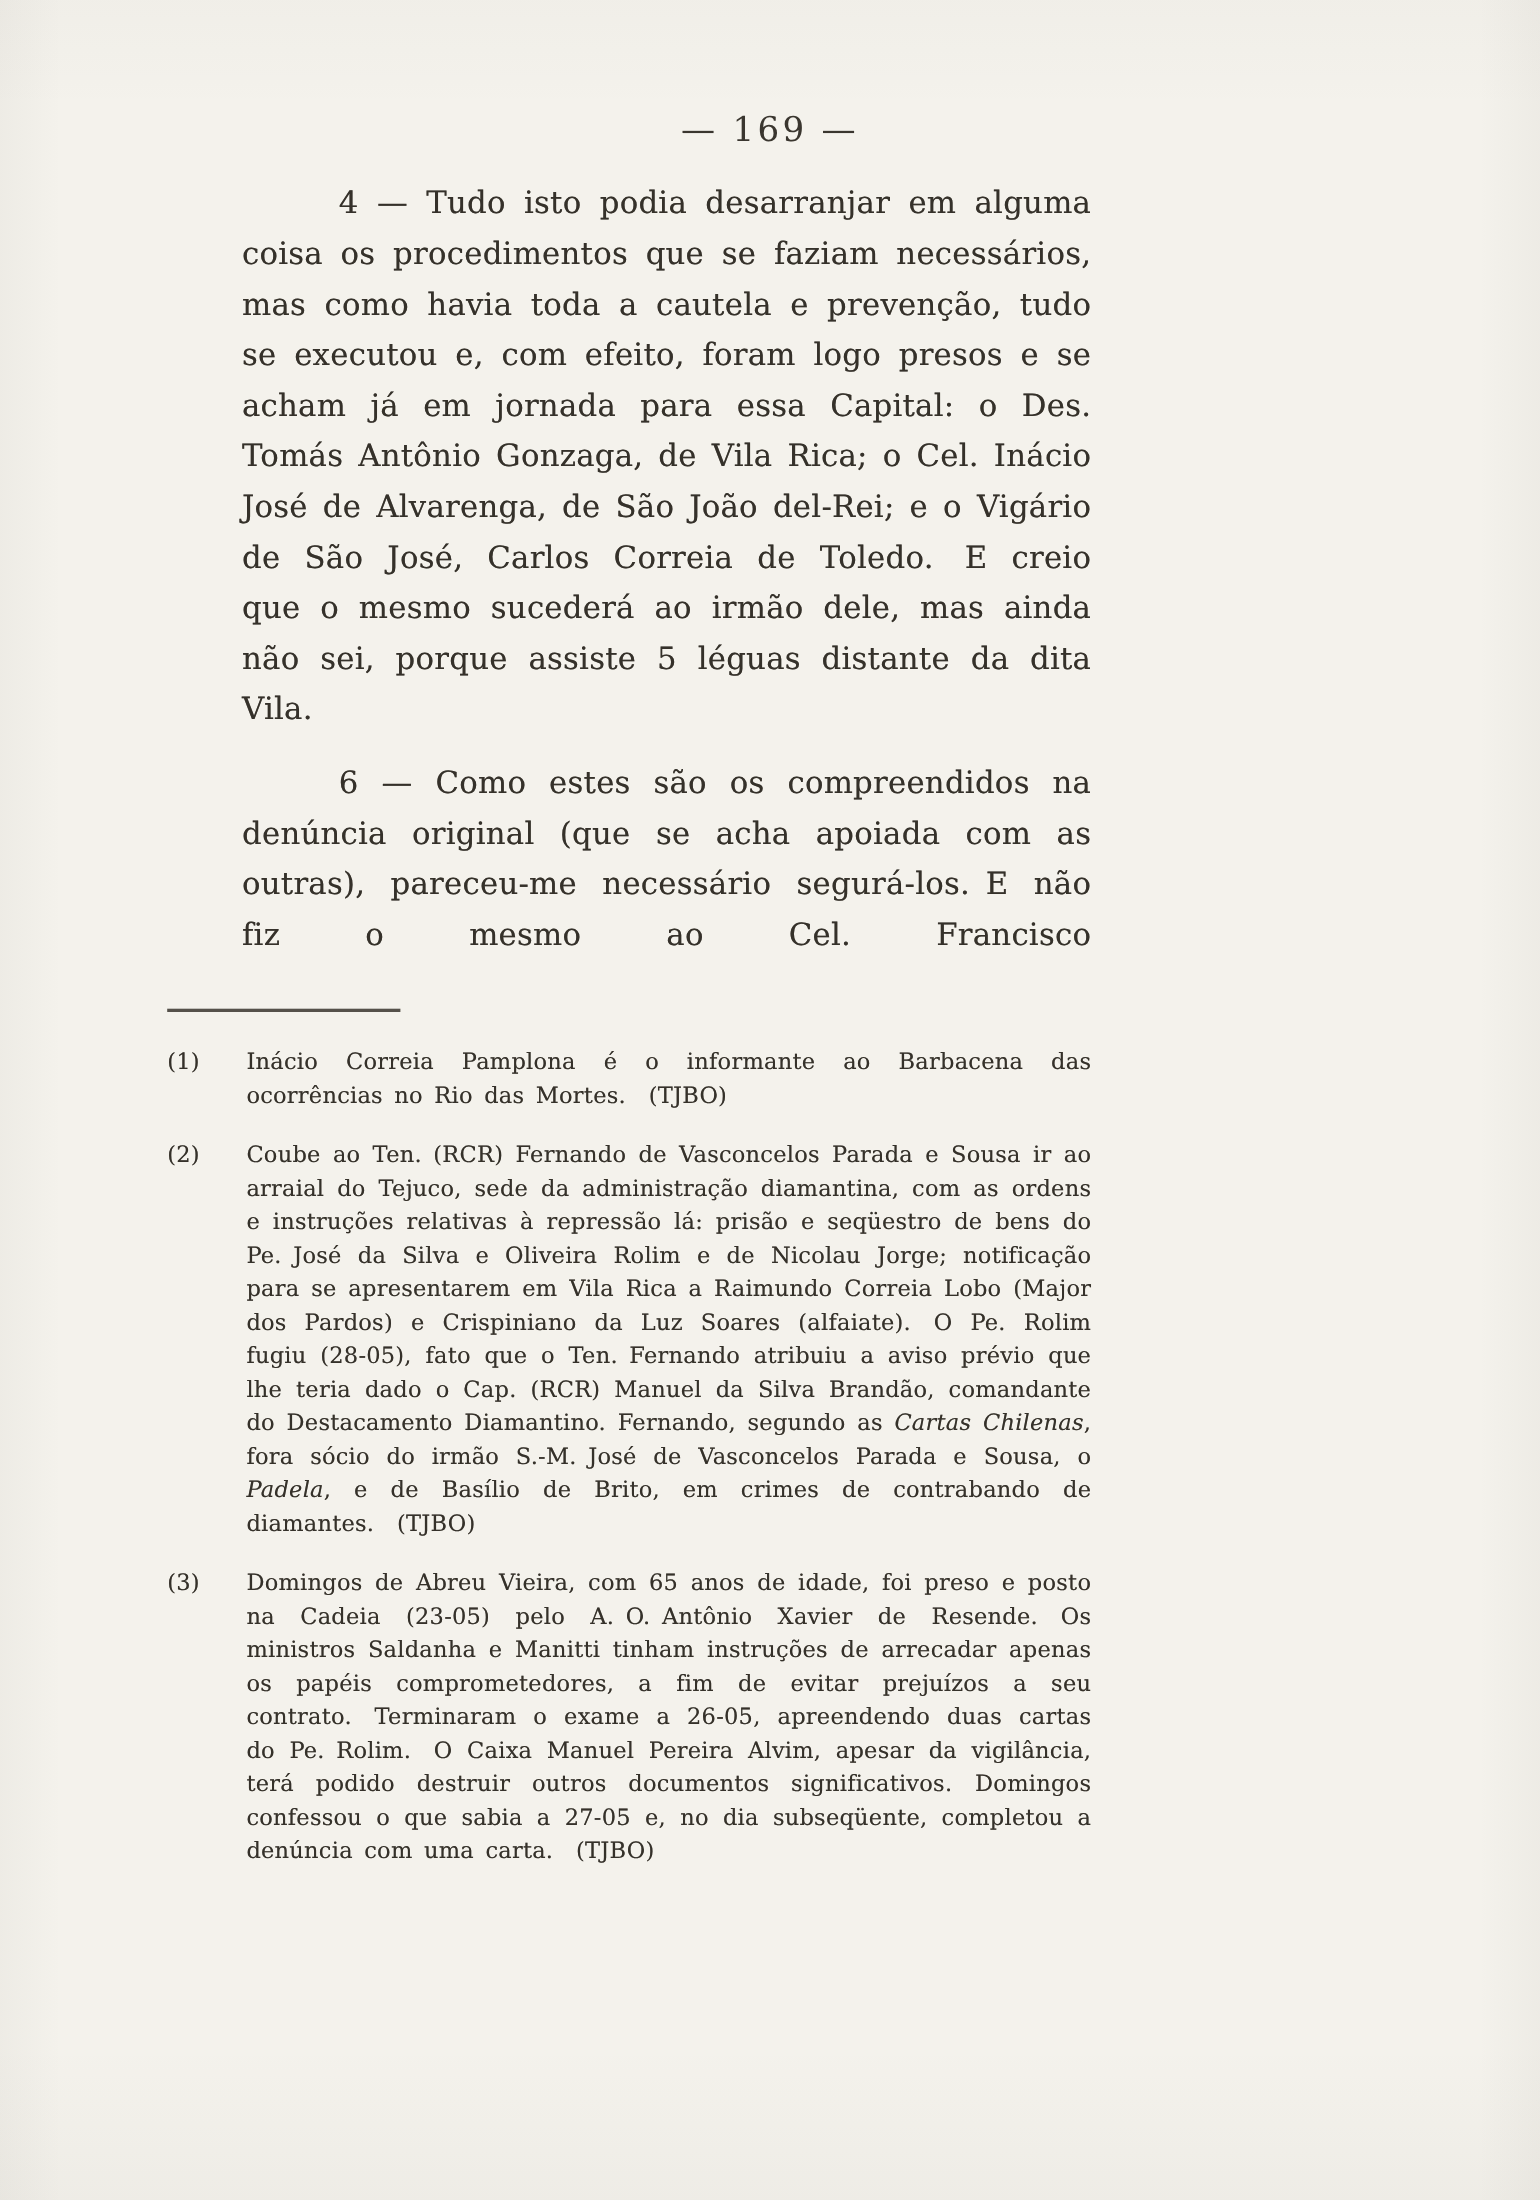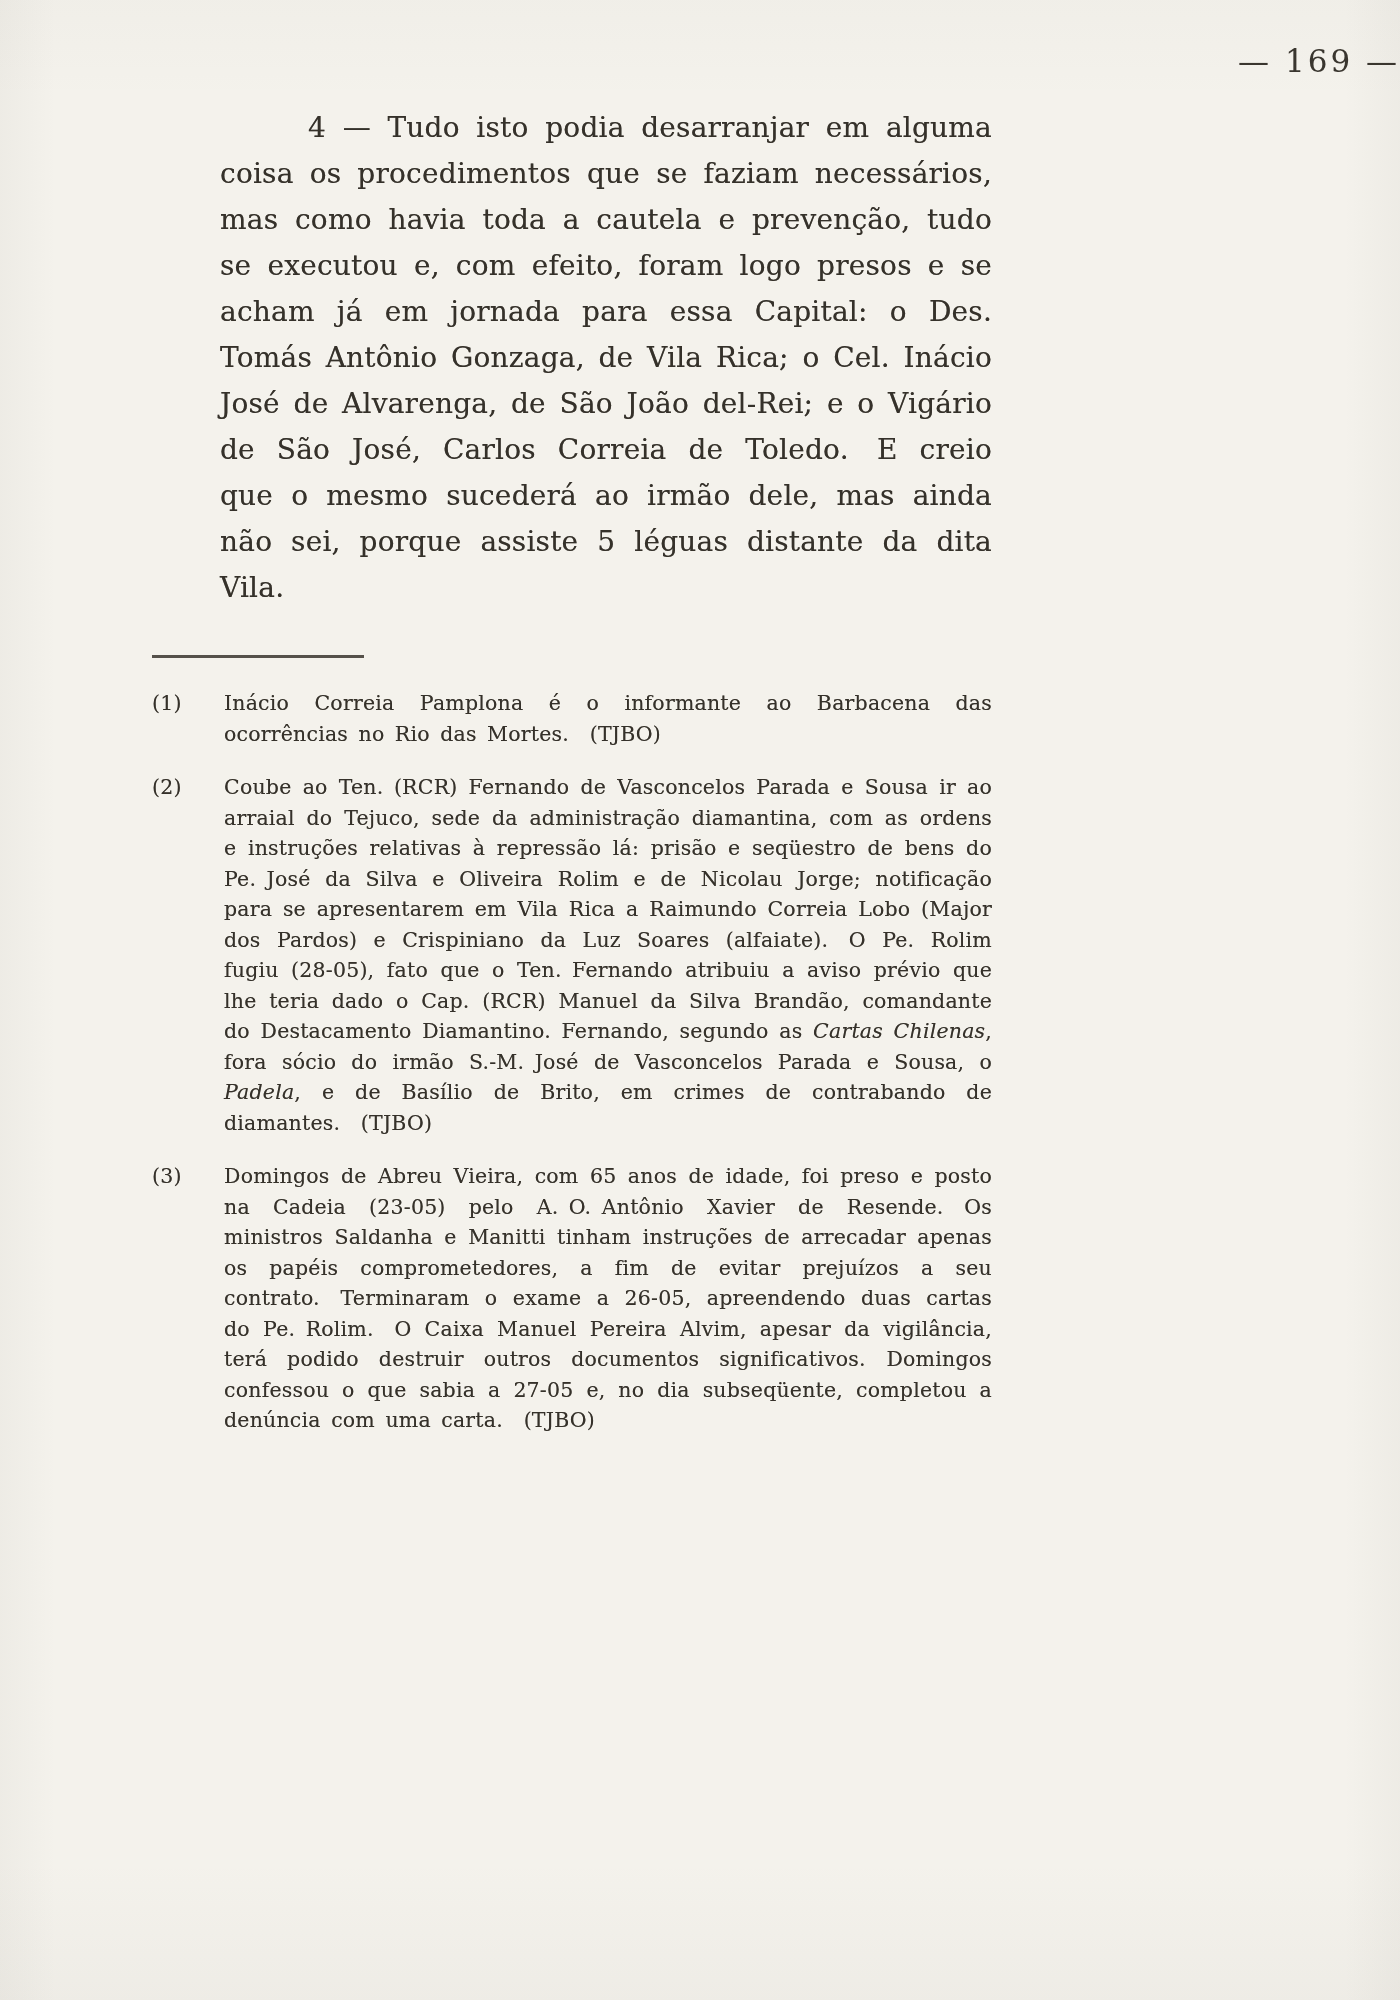--- a/index.html
+++ b/index.html
@@ -15,22 +15,22 @@
     box-sizing: border-box;
     background:
       linear-gradient(90deg, rgba(60,55,45,0.035) 0%, rgba(0,0,0,0) 4%, rgba(0,0,0,0) 96%, rgba(60,55,45,0.035) 100%),
       linear-gradient(180deg, rgba(60,55,45,0.02) 0%, rgba(0,0,0,0) 5%, rgba(0,0,0,0) 93%, rgba(60,55,45,0.03) 100%),
       #f4f2ec;
     font-family: "DejaVu Serif", "Liberation Serif", serif;
     color: #35312a;
     overflow: hidden;
   }
   .page-number {
-    padding-top: 43px;
-    text-align: right;
+    padding-top: 100px;
+    text-align: center;
     font-size: 31px;
     letter-spacing: 3px;
     color: #3a362f;
   }
   .content {
     width: 820px;
     margin-left: 172px;
     margin-top: 26px;
   }
   .body-para {
@@ -72,20 +72,21 @@
   .fn-text .italic { font-style: italic; }
 </style>
 </head>
 <body>
 
 <div class="page">
   <div class="page-number">— 169 —</div>
 
   <div class="content">
     <p class="body-para indent">4 — Tudo isto podia desarranjar em alguma coisa os procedimentos que se faziam necessários, mas como havia toda a cautela e prevenção, tudo se executou e, com efeito, foram logo presos e se acham já em jornada para essa Capital: o Des. Tomás Antônio Gonzaga, de Vila Rica; o Cel. Inácio José de Alvarenga, de São João del-Rei; e o Vigário de São José, Carlos Correia de Toledo. E creio que o mesmo sucederá ao irmão dele, mas ainda não sei, porque assiste 5 léguas distante da dita Vila.</p>
+    <p class="body-para indent fill-last">6 — Como estes são os compreendidos na denúncia original (que se acha apoiada com as outras), pareceu-me necessário segurá-los. E não fiz o mesmo ao Cel. Francisco</p>
 
     <div class="fn-separator"></div>
 
     <div class="footnote">
       <span class="fn-marker">(1)</span>
       <span class="fn-text"><span>Inácio Correia Pamplona é o informante ao Barbacena das ocorrências no Rio das Mortes. (TJBO)</span></span>
     </div>
 
     <div class="footnote">
       <span class="fn-marker">(2)</span>

